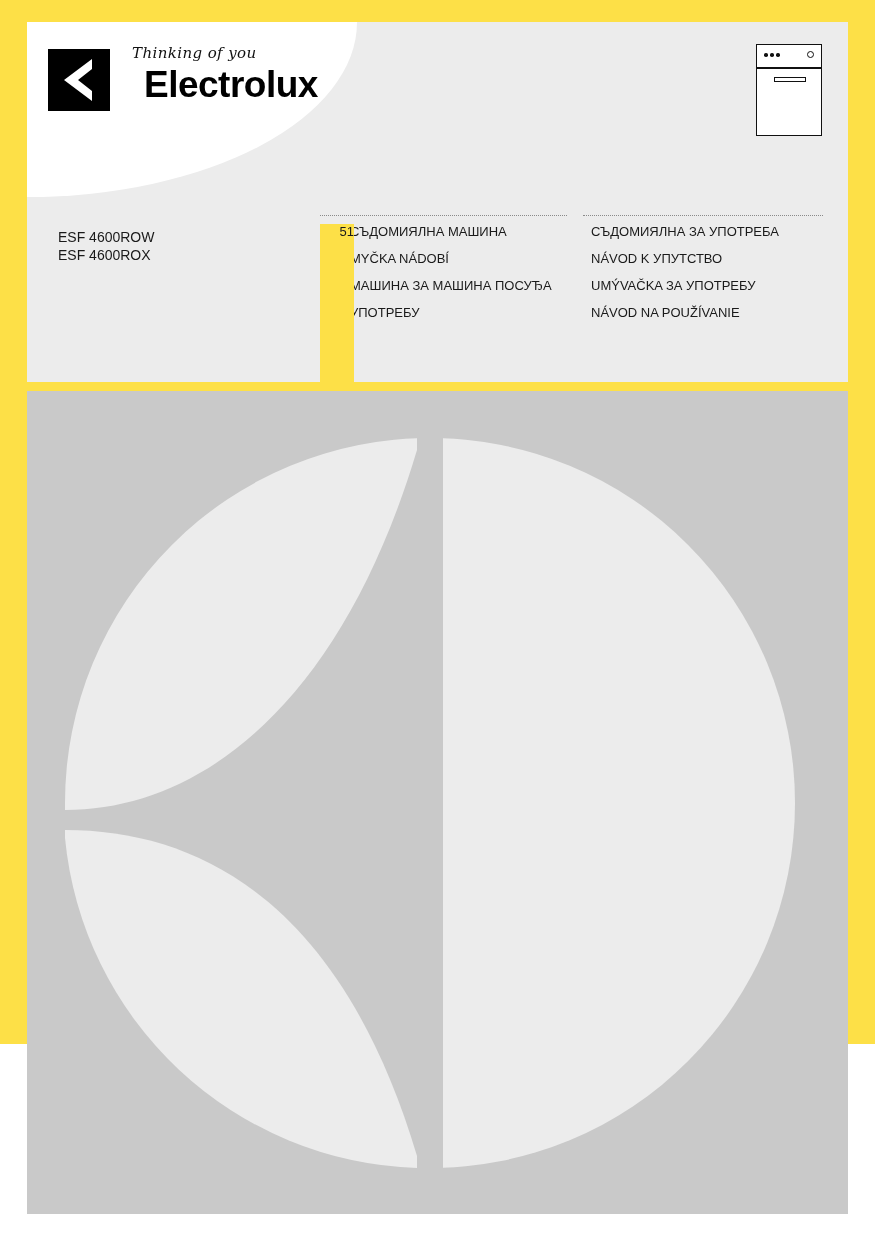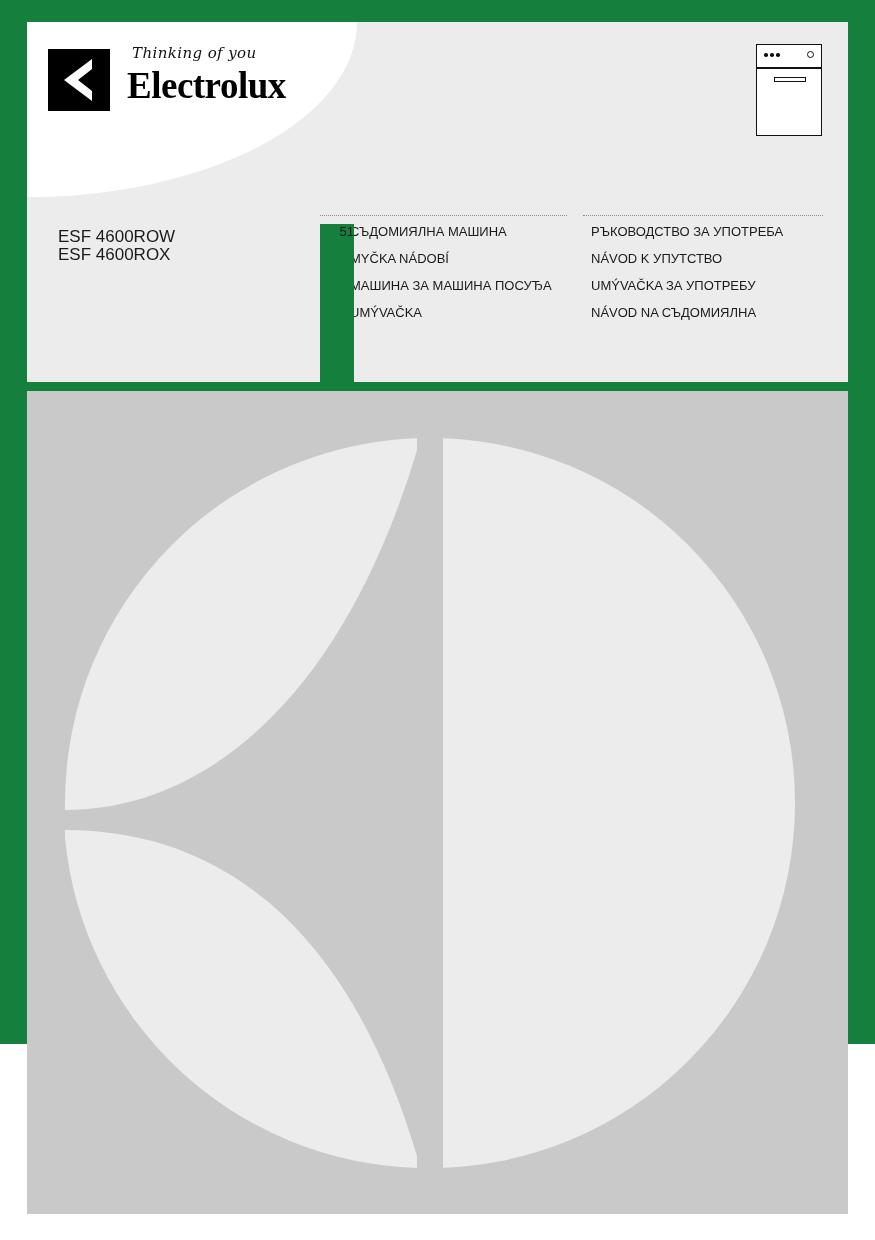--- a/index.html
+++ b/index.html
@@ -13,21 +13,21 @@
     font-family: "Liberation Sans", sans-serif;
     position: relative;
     overflow: hidden;
   }
 
   .page {
     position: absolute;
     left: 0; top: 0;
     width: 875px;
     height: 1044px;
-    background: #15803d;
+    background: #fde047;
   }
 
   
   .top-band {
     position: absolute;
     left: 27px;
     top: 22px;
     width: 821px;
     height: 360px;
     background: #ececec;
@@ -66,23 +66,23 @@
     top: 0px;
     font-family: "DejaVu Serif", serif;
     font-style: italic;
     font-size: 15px;
     color: #111111;
     letter-spacing: 0.4px;
     white-space: nowrap;
   }
   .logo-word {
     position: absolute;
-    left: 79px;
+    left: 96px;
     top: 20px;
-    font-family: Liberation Serif, serif;
+    font-family: Liberation Sans, sans-serif;
     font-weight: bold;
     font-size: 37px;
     color: #000000;
     letter-spacing: -0.5px;
     white-space: nowrap;
   }
 
   
   .appliance {
     position: absolute;
@@ -134,21 +134,21 @@
     height: 5px;
     border: 1.4px solid #111111;
     box-sizing: border-box;
   }
 
   
   .models {
     position: absolute;
     left: 58px;
     top: 228px;
-    font-size: 17px;
+    font-size: 14px;
     line-height: 18px;
     color: #1a1a1a;
   }
 
   .dotrule {
     position: absolute;
     height: 1px;
     border-top: 1px dotted #8a8a8a;
   }
   .dotrule.col1 { left: 320px; top: 215px; width: 247px; }
@@ -251,39 +251,39 @@
   </div>
 
   <div class="dotrule col1"></div>
   <div class="dotrule col2"></div>
 
   <table class="lang-table">
     <tbody>
       <tr>
         <td class="code">BG</td>
         <td class="name">СЪДОМИЯЛНА МАШИНА</td>
-        <td class="doc">РЪКОВОДСТВО ЗА УПОТРЕБА</td>
+        <td class="doc">СЪДОМИЯЛНА ЗА УПОТРЕБА</td>
         <td class="page">2</td>
       </tr>
       <tr>
         <td class="code">CS</td>
         <td class="name">MYČKA NÁDOBÍ</td>
         <td class="doc">NÁVOD K УПУТСТВО</td>
         <td class="page">19</td>
       </tr>
       <tr>
         <td class="code">SR</td>
         <td class="name">МАШИНА ЗА МАШИНА ПОСУЂА</td>
         <td class="doc">UMÝVAČKA ЗА УПОТРЕБУ</td>
         <td class="page">34</td>
       </tr>
       <tr>
         <td class="code">SK</td>
-        <td class="name">UMÝVAČKA</td>
-        <td class="doc">NÁVOD NA СЪДОМИЯЛНА</td>
+        <td class="name">УПОТРЕБУ</td>
+        <td class="doc">NÁVOD NA POUŽÍVANIE</td>
         <td class="page">51</td>
       </tr>
     </tbody>
   </table>
 
   <div class="bottom-band">
     <div class="circle-graphic">
       <svg width="730" height="730" viewBox="0 0 730 730" aria-hidden="true">
         <defs>
           <clipPath id="leftHalf">

